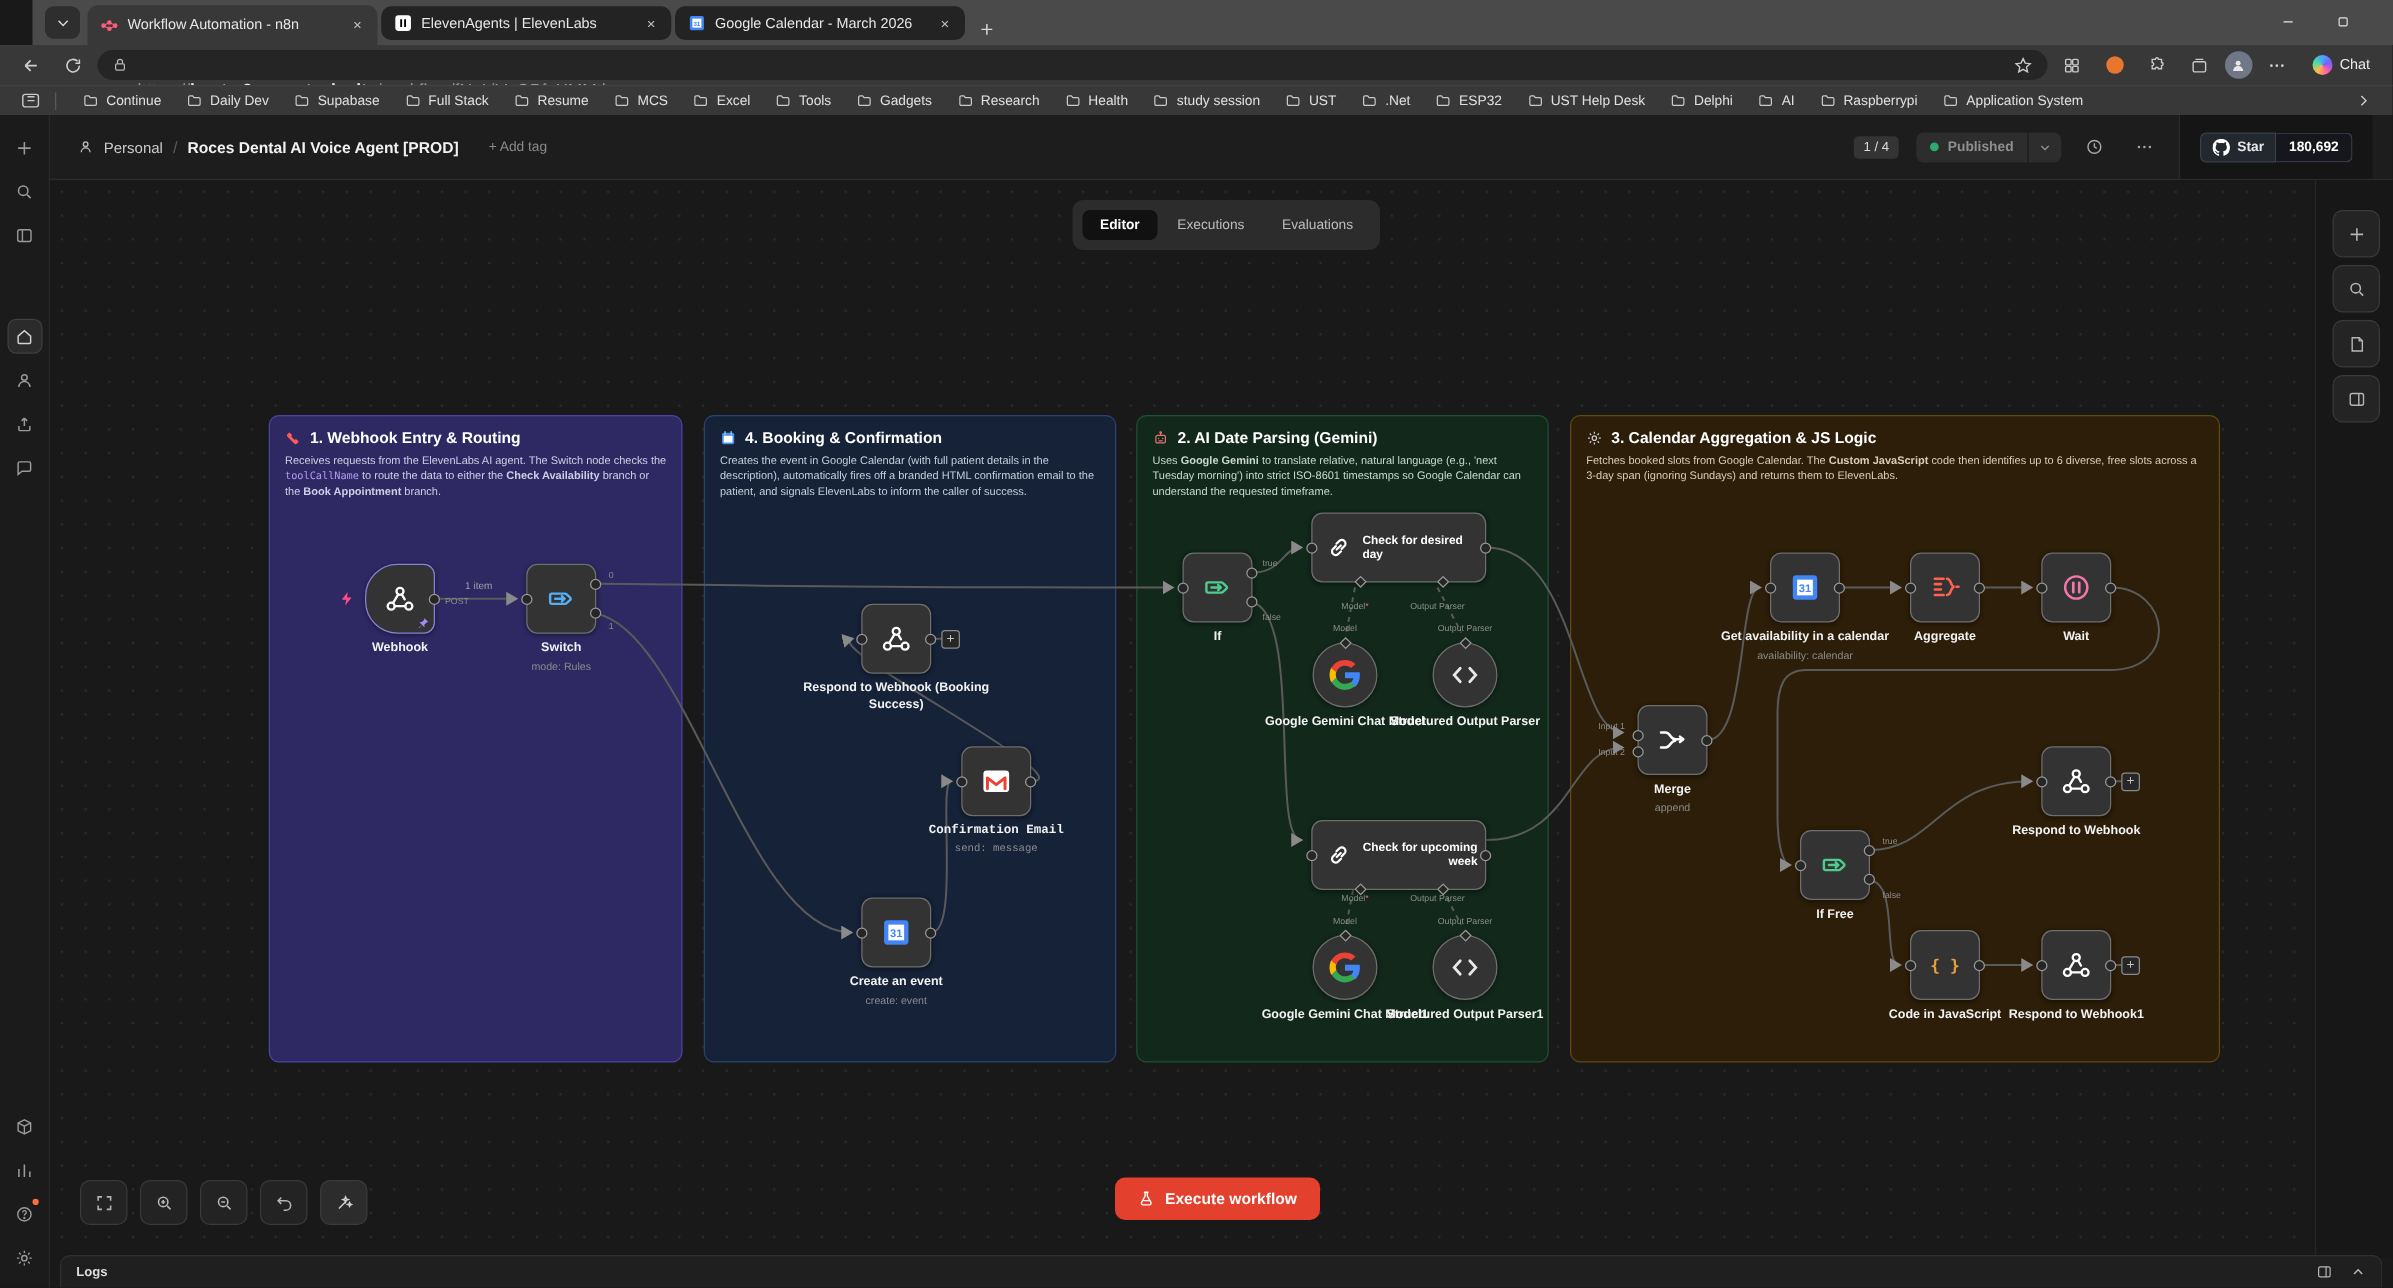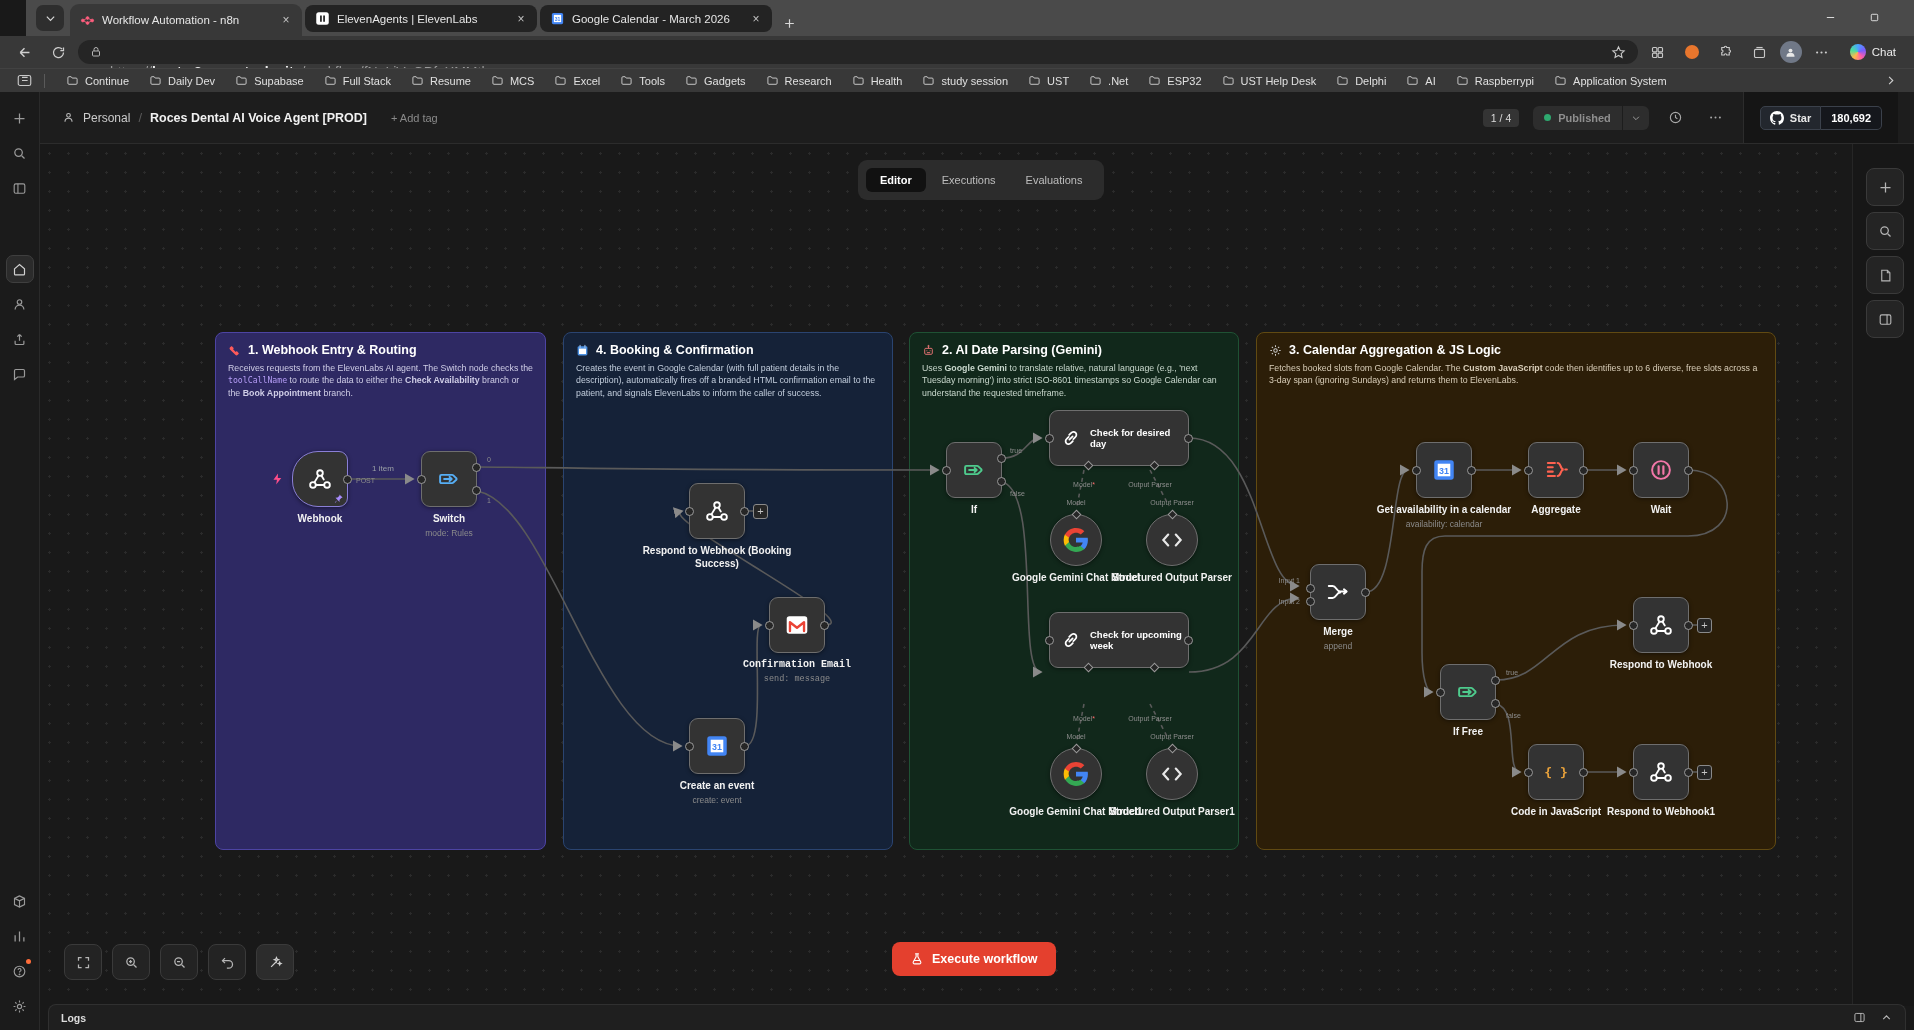--- a/index.html
+++ b/index.html
@@ -779,21 +779,21 @@
     </div>
     <div class="node circle" style="left: 1146px; top: 514px; width: 52px; height: 52px;">
       <span class="icn" style="display: inline-flex; width: 26px; height: 26px; flex: 0 0 auto;">
         <svg viewBox="0 0 24 24" fill="none" stroke="#e8e8e8" stroke-width="2" stroke-linecap="round" width="26" height="26">
           <path d="M8.5 7 4 12l4.5 5M15.5 7 20 12l-4.5 5"></path>
         </svg>
       </span>
       <div class="nlabel">Structured Output Parser</div>
       <div class="diam" style="top: -4px; left: 50%; margin-left: -3.5px;"></div>
     </div>
-    <div class="node wide" style="left: 1049px; top: 612px; width: 140px; height: 56px;">
+    <div class="node wide" style="left: 1049px; top: 656px; width: 140px; height: 56px; text-align: right;">
       <span class="icn" style="display: inline-flex; width: 22px; height: 22px; flex: 0 0 auto;">
         <svg viewBox="0 0 24 24" fill="none" stroke="#fff" stroke-width="1.9" stroke-linecap="round" width="22" height="22">
           <path d="M10.2 13.8 13.8 10.2"></path>
           <path d="M9.5 10.8 7.3 13a3.2 3.2 0 1 0 4.5 4.5l2.2-2.2"></path>
           <path d="M14.5 13.2 16.7 11a3.2 3.2 0 1 0-4.5-4.5L10 8.7"></path>
         </svg>
       </span>
       <div class="wlabel">Check for upcoming week</div>
       <div class="port" style="left: -5px; top: 50%; margin-top: -4.5px;"></div>
       <div class="port" style="right: -5px; top: 50%; margin-top: -4.5px;"></div>

